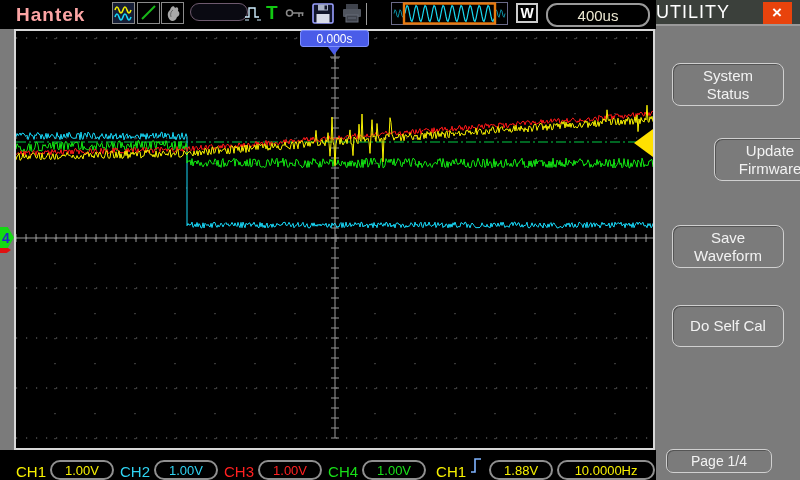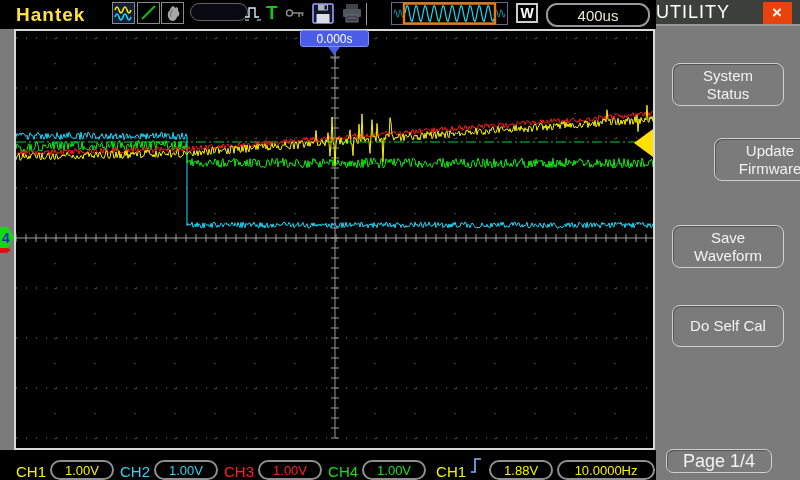--- a/index.html
+++ b/index.html
@@ -3,21 +3,21 @@
 <meta charset="utf-8">
 <style>
   html,body{margin:0;padding:0;}
   body{
     width:800px;height:480px;position:relative;overflow:hidden;
     background:#000;font-family:"Liberation Sans",sans-serif;
     -webkit-font-smoothing:none;
   }
   
   .topbar{position:absolute;left:0;top:0;width:656px;height:29px;background:#000;}
-  .logo{position:absolute;left:16px;top:4px;font-size:19px;font-weight:bold;color:#fde047;letter-spacing:1px;}
+  .logo{position:absolute;left:16px;top:4px;font-size:19px;font-weight:bold;color:#fca5a5;letter-spacing:1px;}
   .iconbox{position:absolute;top:2px;width:23px;height:22px;background:#000;border:1px solid #8a8a8a;
            display:flex;align-items:center;justify-content:center;box-sizing:border-box;}
   .emptypill{position:absolute;left:190px;top:3px;width:56px;height:16px;border:1px solid #6e5a6e;border-radius:9px;background:#0a0a12;}
   .t-icon{position:absolute;left:266px;top:2px;font-size:19px;font-weight:bold;color:#12c812;}
   .sep{position:absolute;left:366px;top:3px;width:1px;height:22px;background:#999;}
   .wbox{position:absolute;left:516px;top:3px;width:22px;height:20px;background:#000;border:2px solid #ccc;
         color:#fff;font-weight:bold;font-size:14px;display:flex;align-items:center;justify-content:center;box-sizing:border-box;}
   .pill400{position:absolute;left:546px;top:3px;width:104px;height:24px;background:#000;border:2px solid #999;border-radius:11px;
         color:#ece8d2;font-size:15px;display:flex;align-items:center;justify-content:center;box-sizing:border-box;}
   
@@ -38,21 +38,21 @@
   .sidebar-header{position:absolute;left:0;top:0;width:144px;height:26px;background:#3b403b;
            border-bottom:2px solid #9a9a9a;box-sizing:border-box;
            color:#fff;font-size:18px;letter-spacing:1px;display:flex;align-items:center;}
   .closebtn{position:absolute;right:8px;top:2px;width:29px;height:22px;background:#e8430c;
            color:#fff;font-size:17px;font-weight:bold;display:flex;align-items:center;justify-content:center;cursor:pointer;}
   .sbtn{position:absolute;left:16px;width:112px;background:#7b7b7b;border:1px solid #d0d0d0;border-radius:8px;
         color:#f2f2f2;font-size:15px;text-align:center;white-space:pre-line;line-height:18px;
         display:flex;align-items:center;justify-content:center;box-sizing:border-box;cursor:pointer;
         box-shadow:inset 1px 1px 0 #555;}
   .pagebtn{position:absolute;left:10px;top:449px;width:106px;height:24px;background:#7b7b7b;border:1px solid #d0d0d0;border-radius:7px;
-        color:#f2f2f2;font-size:18px;display:flex;align-items:center;justify-content:center;box-sizing:border-box;cursor:pointer;
+        color:#f2f2f2;font-size:14px;display:flex;align-items:center;justify-content:center;box-sizing:border-box;cursor:pointer;
         box-shadow:inset 1px 1px 0 #555;}
   
   .bottombar{position:absolute;left:0;top:450px;width:656px;height:30px;background:#000;
         display:flex;align-items:flex-end;padding-left:14px;box-sizing:border-box;gap:4px;}
   .chlabel{font-size:15px;margin-left:2px;}
   .chpill{width:64px;height:20px;background:#000;border:2px solid #8f8f8f;border-radius:11px;
         font-size:13px;display:flex;align-items:center;justify-content:center;box-sizing:border-box;flex:none;}
   .freqpill{width:98px;}
 </style>
 </head>

